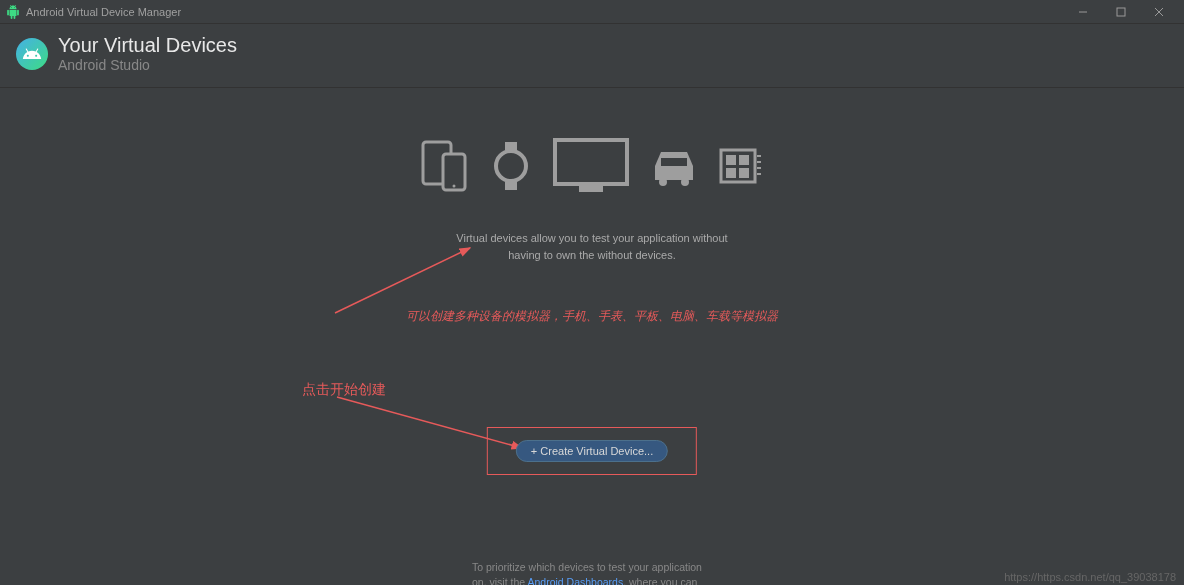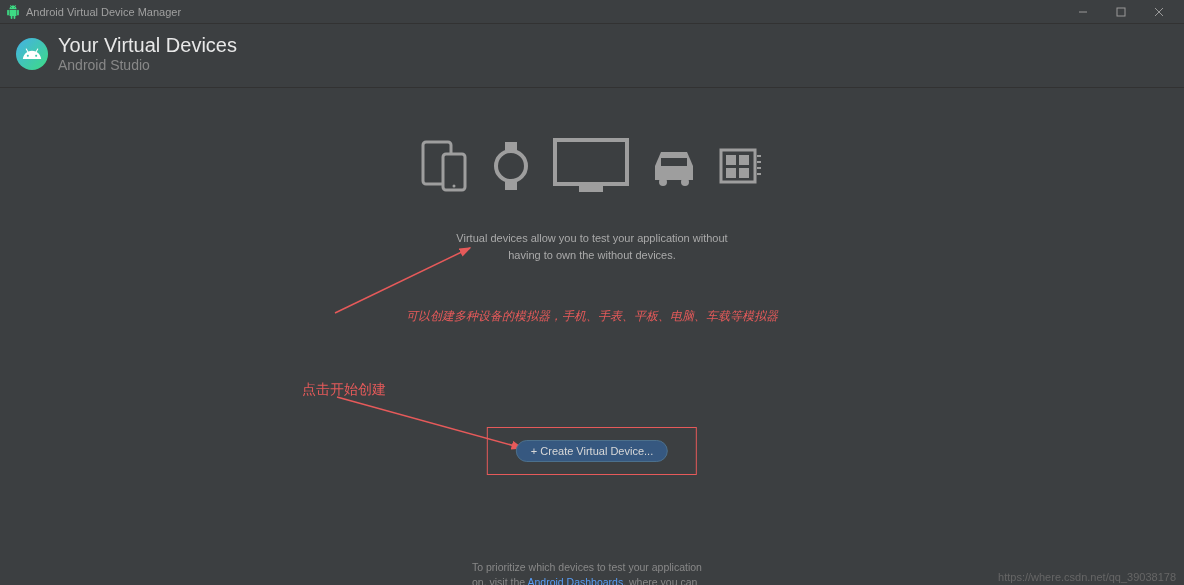--- a/index.html
+++ b/index.html
@@ -275,13 +275,13 @@
   <div class="create-box">
     <button class="create-btn">+  Create Virtual Device...</button>
   </div>
 
   <div class="footer-text">
     <span>To prioritize which devices to test your application on, visit the </span><a href="#">Android Dashboards</a><span>, where you can get up-to-date information on which devices are active in the Android and Google Play ecosystem.</span>
   </div>
 
 </div>
 
-<div class="watermark">https://where.csdn.net/qq_39038178</div>
+<div class="watermark">https://https.csdn.net/qq_39038178</div>
 
 </body></html>

